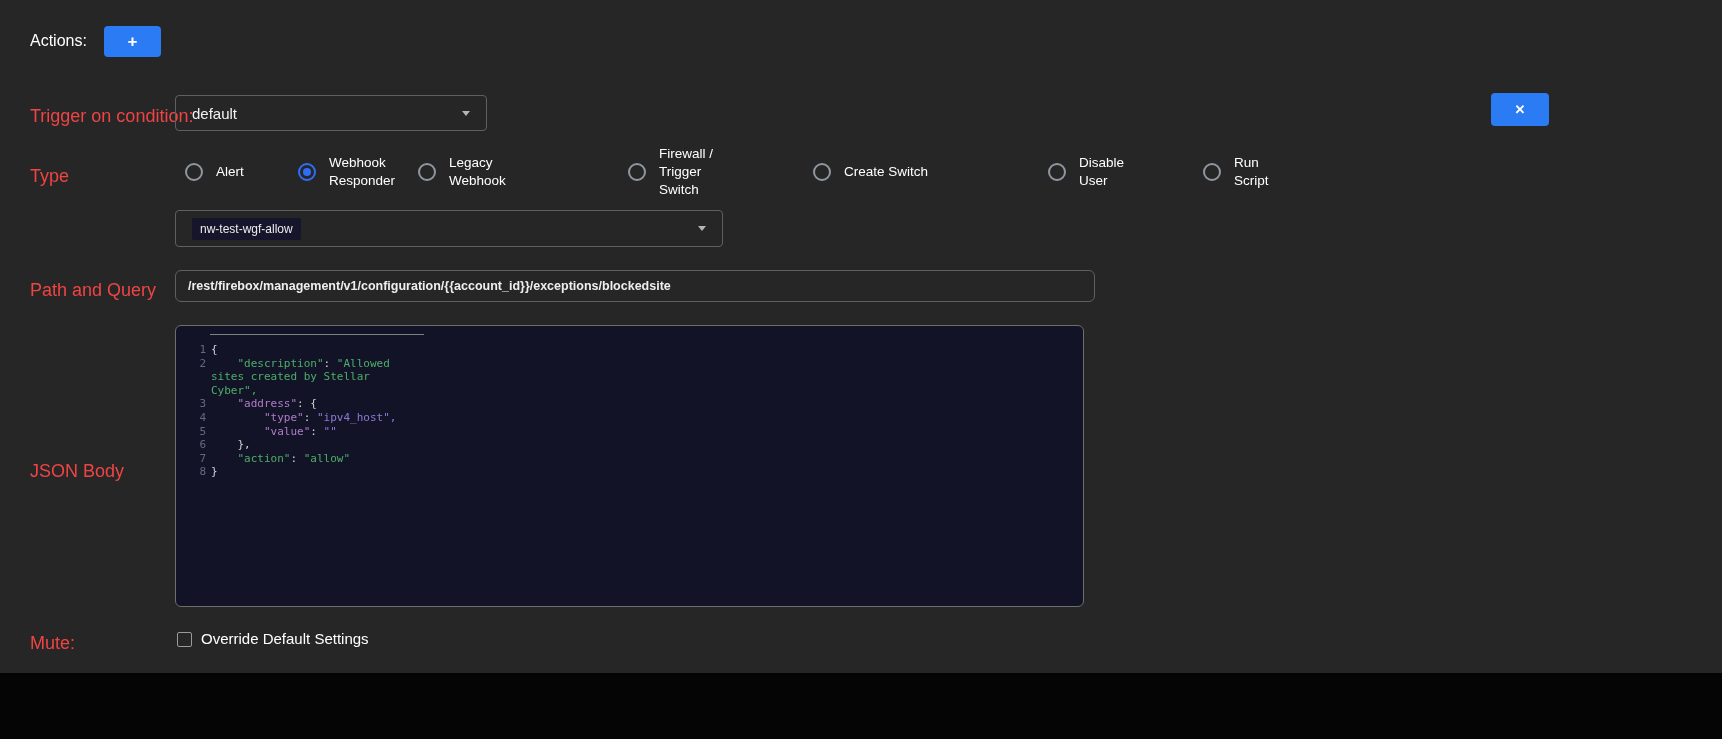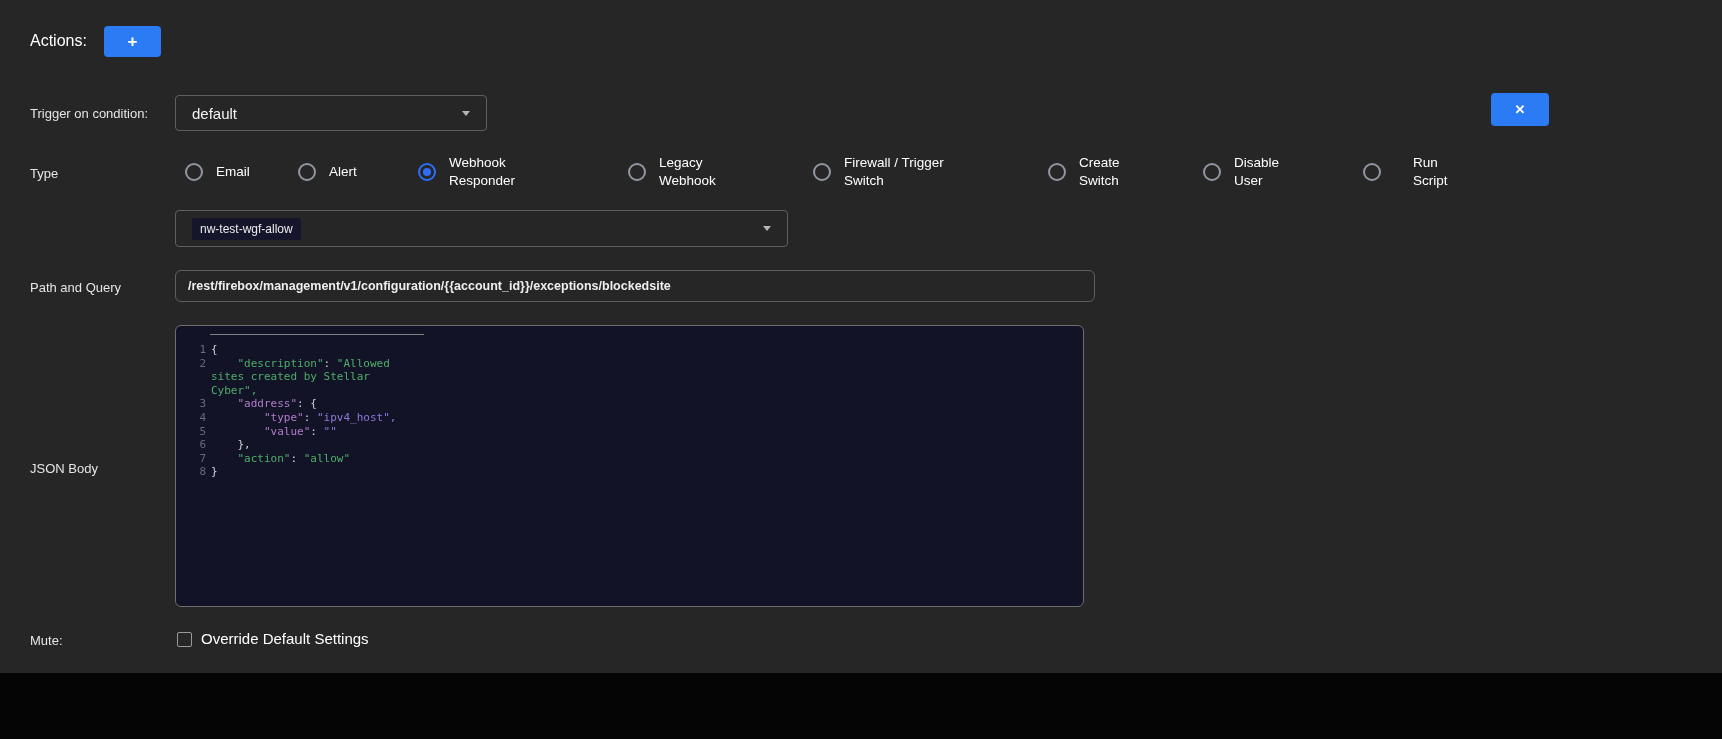--- a/index.html
+++ b/index.html
@@ -1,33 +1,33 @@
 <!DOCTYPE html>
 <html><head>
 <meta charset="utf-8">
 <style>
   * { box-sizing: border-box; margin: 0; padding: 0; }
   body { background: #050505; font-family: "Liberation Sans", sans-serif; }
   .page { position: relative; width: 1722px; height: 739px; overflow: hidden; background: #050505; }
   .panel { position: absolute; left: 0; top: 0; width: 1722px; height: 673px; background: #262626; }
 
-  .side-label { position: absolute; left: 30px; color: #e5e5e5; font-size: 13px; }
+  .side-label { position: absolute; left: 30px; color: #ef4444; font-size: 18px; }
 
   
   .actions-label { position: absolute; left: 30px; top: 32px; color: #ffffff; font-size: 16px; font-weight: 500; text-align: center; }
   .btn-blue { position: absolute; background: #2a7bf4; color: #ffffff; border: none; border-radius: 4px;
               display: flex; align-items: center; justify-content: center; cursor: pointer; }
   .add-btn { left: 104px; top: 26px; width: 57px; height: 31px; font-size: 17px; font-weight: bold; }
   .close-btn { left: 1491px; top: 93px; width: 58px; height: 33px; font-size: 13px; font-weight: bold; }
 
   
   .select { position: absolute; border: 1px solid #5f5f5f; border-radius: 4px; background: transparent;
             display: flex; align-items: center; padding: 0 16px; color: #f2f2f2; cursor: pointer; }
   .trigger-select { left: 175px; top: 95px; width: 312px; height: 36px; font-size: 15px; }
-  .responder-select { left: 175px; top: 210px; width: 613px; height: 37px; }
+  .responder-select { left: 175px; top: 210px; width: 548px; height: 37px; }
   .caret { width: 0; height: 0; border-left: 4.5px solid transparent; border-right: 4.5px solid transparent;
            border-top: 5.5px solid #b5b5b5; margin-left: auto; }
   .chip { background: #15152b; color: #ededed; font-size: 12px; padding: 4px 8px; border-radius: 2px; }
 
   
   .radio-group { position: absolute; left: 185px; top: 148px; height: 48px; display: flex; align-items: stretch; }
   .radio-item { display: flex; align-items: center; cursor: pointer; }
   .radio-item:nth-child(1) { width: 113px; }
   .radio-item:nth-child(2) { width: 120px; }
   .radio-item:nth-child(3) { width: 210px; }
@@ -85,24 +85,20 @@
     <div class="select trigger-select">
       <span>default</span>
       <span class="caret"></span>
     </div>
     <button class="btn-blue close-btn" style="background: rgb(42, 123, 244);">
       <span>✕</span>
     </button>
 
     <div class="side-label" style="top:166px;">Type</div>
     <div class="radio-group">
-      <div class="radio-item">
-        <span class="radio-circle"></span>
-        <span class="radio-label">Email</span>
-      </div>
       <div class="radio-item">
         <span class="radio-circle"></span>
         <span class="radio-label">Alert</span>
       </div>
       <div class="radio-item selected">
         <span class="radio-circle"></span>
         <span class="radio-label">Webhook Responder</span>
       </div>
       <div class="radio-item">
         <span class="radio-circle"></span>

